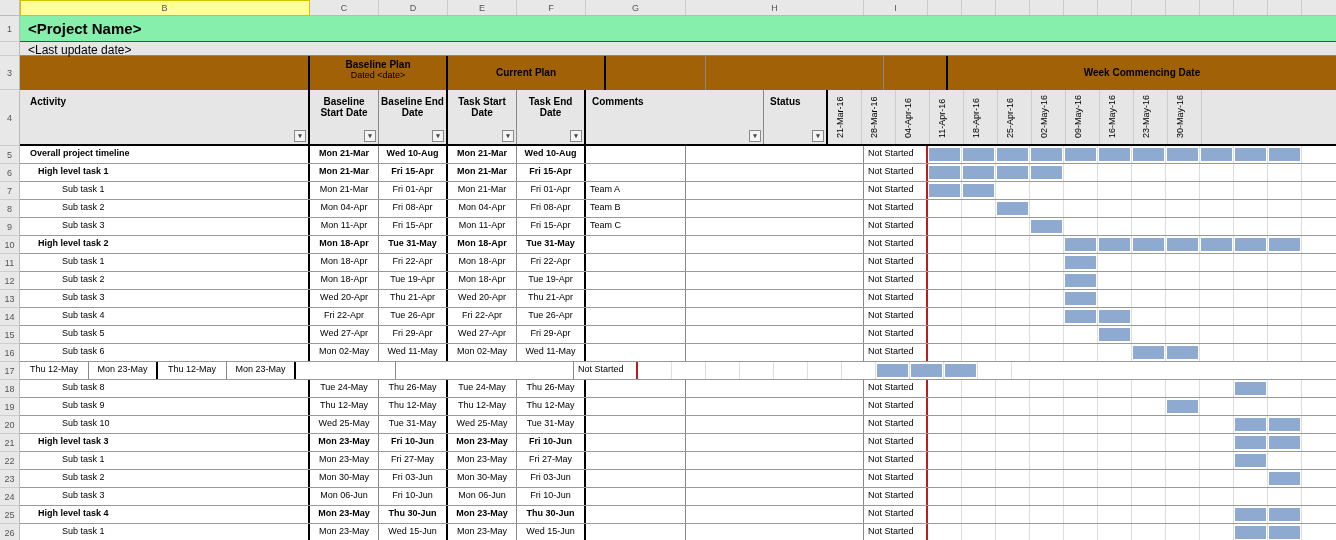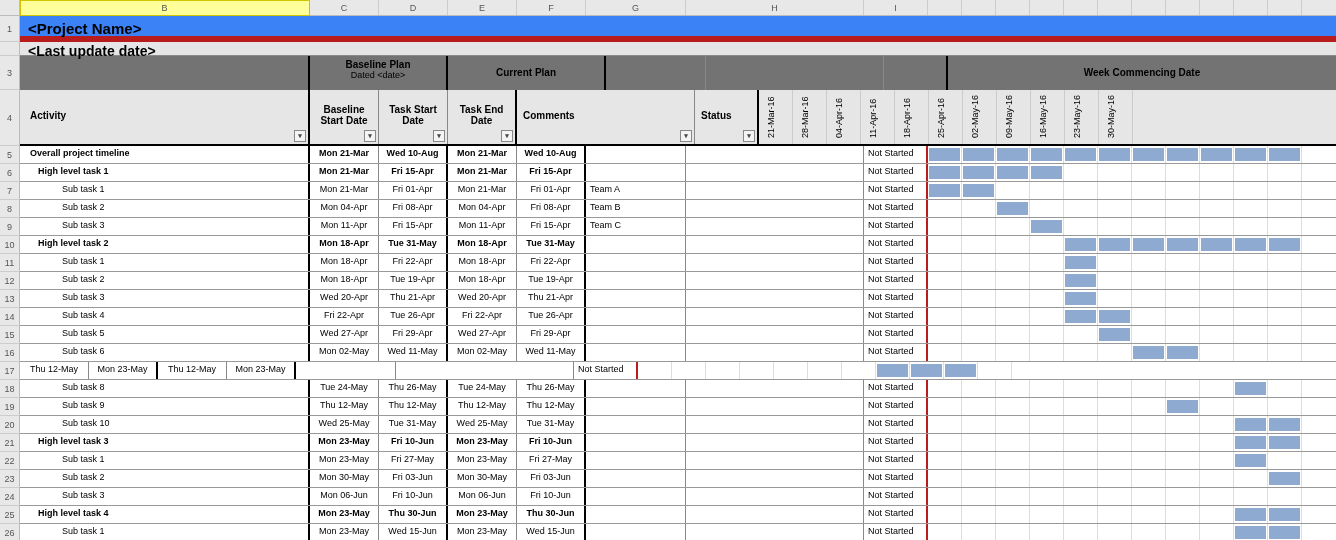--- a/index.html
+++ b/index.html
@@ -12,39 +12,39 @@
 .row-num-header { width: 20px; background: #e8e8e8; border-right: 1px solid #bbb; }
 
 
 .row-numbers { position: absolute; left: 0; top: 16px; width: 20px; }
 .row-num { height: 14px; background: #e8e8e8; border-bottom: 1px solid #ccc; border-right: 1px solid #bbb; text-align: center; font-size: 9px; color: #555; line-height: 14px; }
 
 
 .grid { position: absolute; left: 20px; top: 16px; right: 0; }
 
 
-.title-row { height: 26px; background: #3b82f6; border-bottom: 6px solid #b91c1c; display: flex; }
+.title-row { height: 26px; background: #86efac; border-bottom: 1px solid #b91c1c; display: flex; }
 .title-cell { padding: 4px 8px; font-size: 15px; font-weight: bold; width: 290px; }
 .subtitle-row { height: 14px; background: #e6e6e6; border-bottom: 1px solid #888; display: flex; }
-.subtitle-cell { padding: 1px 8px; font-size: 14px; width: 290px; font-weight: bold; }
-
-
-.group-header { display: flex; height: 34px; background: #737373; }
+.subtitle-cell { padding: 1px 8px; font-size: 12px; width: 290px; }
+
+
+.group-header { display: flex; height: 34px; background: #a16207; }
 .gh-activity { width: 290px; border-right: 2px solid #000; }
 .gh-baseline { width: 138px; border-right: 2px solid #000; text-align: center; font-size: 10px; padding-top: 3px; }
 .gh-baseline .sub { font-weight: normal; font-size: 9px; }
 .gh-current { width: 158px; border-right: 2px solid #000; text-align: center; font-weight: bold; font-size: 10px; line-height: 34px; }
 .gh-prim { width: 100px; border-right: 1px solid #888; }
 .gh-comm { width: 178px; border-right: 1px solid #888; }
 .gh-status { width: 64px; border-right: 2px solid #000; }
 .gh-week { flex: 1; text-align: center; font-weight: bold; font-size: 10px; line-height: 34px; }
 
 
 .col-headers { display: flex; height: 56px; background: #e6e6e6; border-bottom: 2px solid #000; }
-.ch { text-align: center; font-weight: bold; font-size: 10px; padding: 6px 2px 10px; position: relative; display: flex; flex-direction: column; justify-content: center; }
+.ch { text-align: center; font-weight: bold; font-size: 10px; padding: 6px 2px 10px; position: relative; display: flex; flex-direction: column; }
 .ch .filter { position: absolute; bottom: 2px; right: 2px; width: 12px; height: 12px; border: 1px solid #888; background: #f4f4f4; font-size: 7px; text-align: center; line-height: 10px; color: #444; }
 .ch-activity { width: 290px; border-right: 2px solid #000; text-align: left; padding-left: 10px; }
 .ch-date { width: 69px; border-right: 1px solid #888; }
 .ch-date.thick-r { border-right: 2px solid #000; }
 .ch-prim { width: 100px; border-right: 1px solid #888; text-align: left; padding-left: 6px; }
 .ch-comm { width: 178px; border-right: 1px solid #888; text-align: left; padding-left: 6px; }
 .ch-status { width: 64px; border-right: 2px solid #000; text-align: left; padding-left: 6px; }
 .ch-week { width: 34px; border-right: 1px solid #ccc; position: relative; }
 .ch-week span { position: absolute; bottom: 6px; left: 50%; transform: rotate(-90deg) translateX(0); transform-origin: left bottom; font-size: 9px; font-weight: normal; white-space: nowrap; }
 
@@ -151,20 +151,24 @@
 
     <div class="col-headers">
       <div class="ch ch-activity">
         <span>Activity</span>
         <div class="filter">▾</div>
       </div>
       <div class="ch ch-date">
         <span>Baseline Start Date</span>
         <div class="filter">▾</div>
       </div>
+      <div class="ch ch-date thick-r">
+        <span>Baseline End Date</span>
+        <div class="filter">▾</div>
+      </div>
       <div class="ch ch-date">
         <span>Task Start Date</span>
         <div class="filter">▾</div>
       </div>
       <div class="ch ch-date thick-r">
         <span>Task End Date</span>
         <div class="filter">▾</div>
       </div>
       <div class="ch ch-comm">
         <span>Comments</span>

